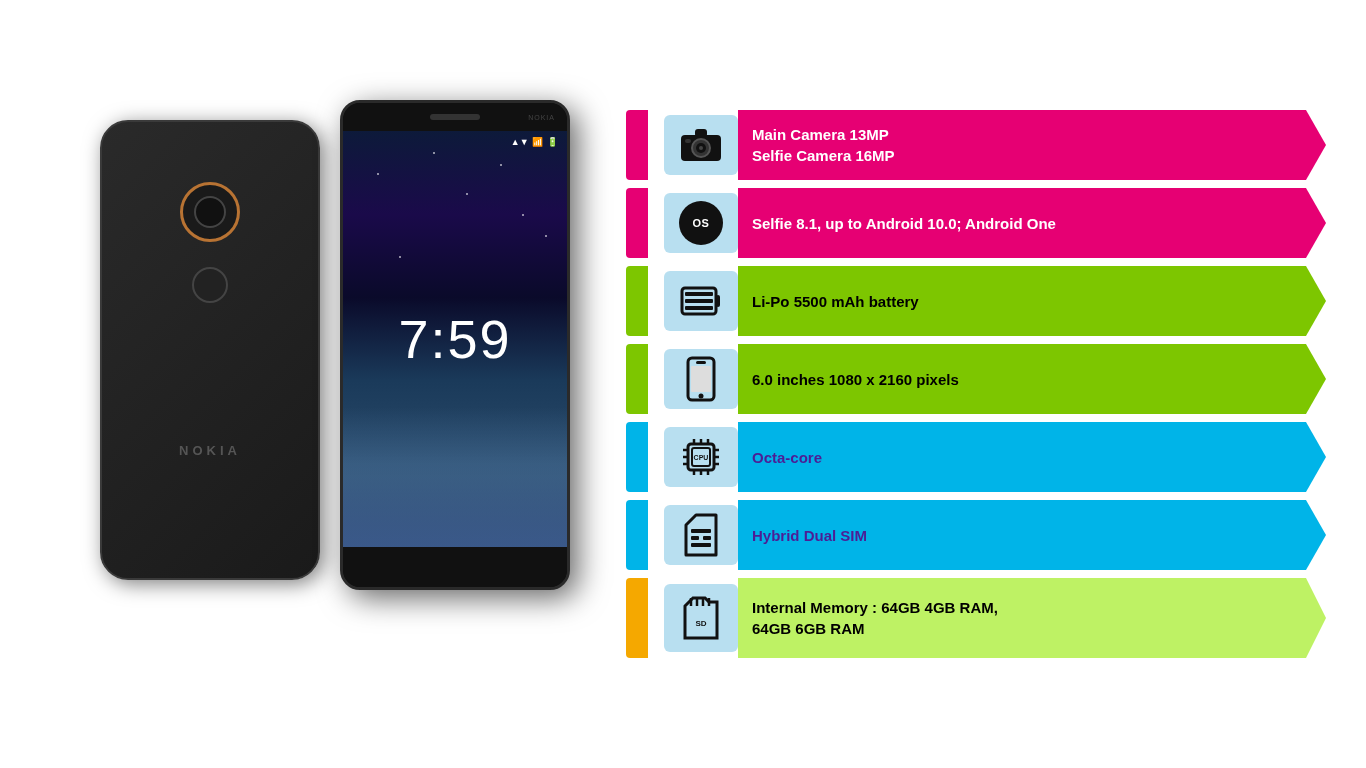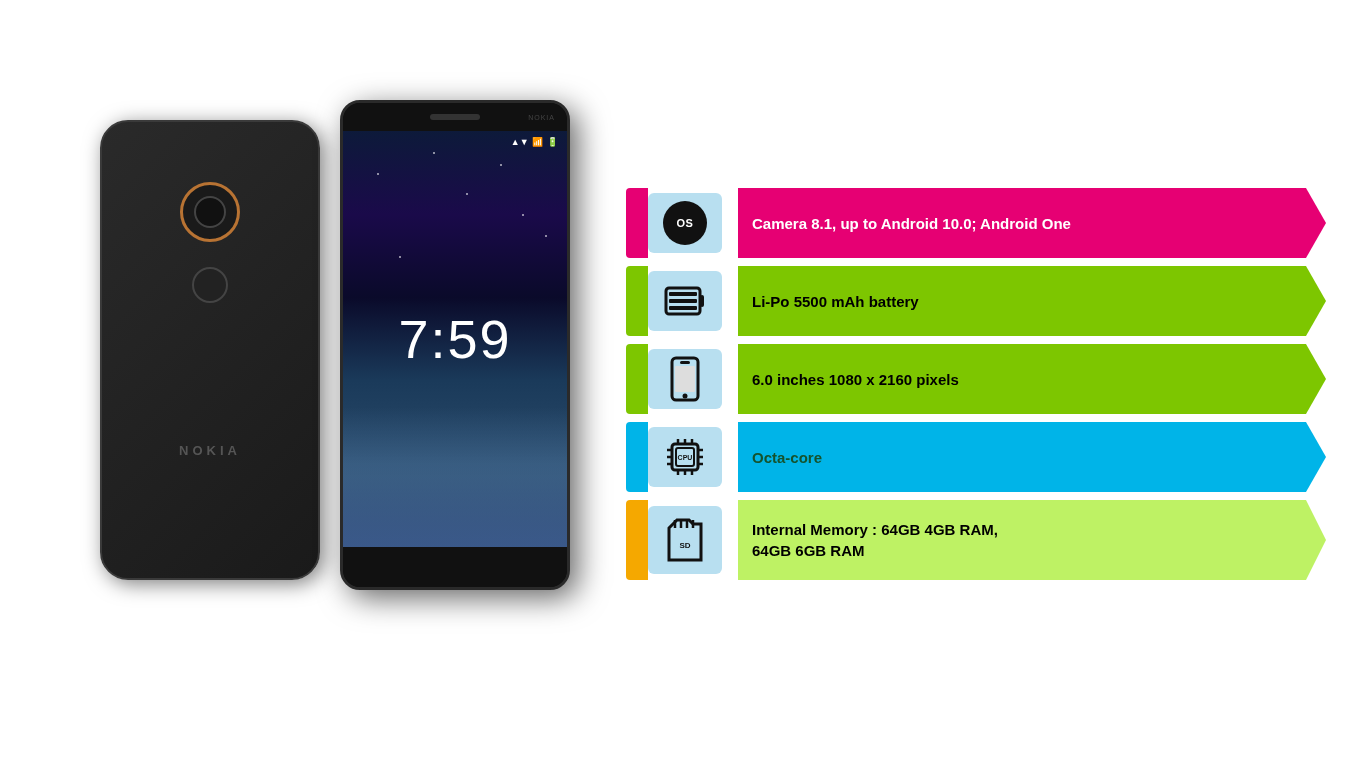--- a/index.html
+++ b/index.html
@@ -184,21 +184,21 @@
     .spec-accent {
       width: 22px;
       border-radius: 4px 0 0 4px;
       flex-shrink: 0;
     }
 
     .spec-icon-area {
       width: 90px;
       display: flex;
       align-items: center;
-      justify-content: flex-start;
+      justify-content: flex-end;
       flex-shrink: 0;
       position: relative;
     }
 
     .spec-icon-bg {
       width: 74px;
       height: 60px;
       background: #b8dff0;
       border-radius: 6px;
       display: flex;
@@ -224,21 +224,21 @@
     .color-pink .spec-accent { background: #e60073; }
     .color-pink .spec-text-area { background: #e60073; }
     .color-pink .spec-text { color: #ffffff; }
 
     .color-green .spec-accent { background: #7dc600; }
     .color-green .spec-text-area { background: #7dc600; }
     .color-green .spec-text { color: #000000; }
 
     .color-blue .spec-accent { background: #00b4e8; }
     .color-blue .spec-text-area { background: #00b4e8; }
-    .color-blue .spec-text { color: #14532d; }
+    .color-blue .spec-text { color: #4c1d95; }
 
     .color-orange .spec-accent { background: #f5a800; }
     .color-orange .spec-text-area { background: #bef264; }
     .color-orange .spec-text { color: #000000; }
 
     
     .os-circle {
       width: 44px;
       height: 44px;
       background: #111;
@@ -288,30 +288,49 @@
         <span style="color:white;font-size:9px;">🔋</span>
       </div>
       <div class="phone-time">7:59</div>
     </div>
     <div class="phone-bottom"></div>
   </div>
 </div>
 
 <div class="specs-section">
 
-
   <div class="spec-row color-pink">
     <div class="spec-accent"></div>
     <div class="spec-icon-area">
       <div class="spec-icon-bg">
+
+        <svg width="44" height="36" viewBox="0 0 44 36">
+          <rect x="2" y="8" width="40" height="26" rx="4" fill="#111"></rect>
+          <rect x="16" y="2" width="12" height="8" rx="3" fill="#111"></rect>
+          <circle cx="22" cy="21" r="9" fill="#333" stroke="#555" stroke-width="2"></circle>
+          <circle cx="22" cy="21" r="5" fill="#111"></circle>
+          <circle cx="22" cy="21" r="2" fill="#444"></circle>
+          <rect x="6" y="12" width="6" height="4" rx="2" fill="#333"></rect>
+        </svg>
+      </div>
+    </div>
+    <div class="spec-text-area">
+      <span class="spec-text">Main Camera 13MP<br>Selfie Camera 16MP</span>
+    </div>
+  </div>
+
+  <div class="spec-row color-pink">
+    <div class="spec-accent"></div>
+    <div class="spec-icon-area">
+      <div class="spec-icon-bg">
         <div class="os-circle">OS</div>
       </div>
     </div>
     <div class="spec-text-area">
-      <span class="spec-text">Camera 8.1, up to Android 10.0; Android One</span>
+      <span class="spec-text">Selfie 8.1, up to Android 10.0; Android One</span>
     </div>
   </div>
 
   <div class="spec-row color-green">
     <div class="spec-accent"></div>
     <div class="spec-icon-area">
       <div class="spec-icon-bg">
 
         <svg width="42" height="34" viewBox="0 0 42 34">
           <rect x="2" y="4" width="34" height="26" rx="3" fill="none" stroke="#111" stroke-width="3"></rect>
@@ -371,20 +390,39 @@
           <line x1="36" y1="30" x2="41" y2="30" stroke="#111" stroke-width="2.5"></line>
           <text x="23" y="26" text-anchor="middle" font-size="7" font-weight="bold" fill="#111">CPU</text>
         </svg>
       </div>
     </div>
     <div class="spec-text-area">
       <span class="spec-text">Octa-core</span>
     </div>
   </div>
 
+  <div class="spec-row color-blue">
+    <div class="spec-accent"></div>
+    <div class="spec-icon-area">
+      <div class="spec-icon-bg">
+
+        <svg width="34" height="44" viewBox="0 0 34 44">
+          <path d="M2 12 L12 2 L32 2 L32 42 L2 42 Z" fill="none" stroke="#111" stroke-width="3" stroke-linejoin="round"></path>
+
+          <rect x="7" y="16" width="20" height="4" rx="1" fill="#111"></rect>
+          <rect x="7" y="23" width="8" height="4" rx="1" fill="#111"></rect>
+          <rect x="19" y="23" width="8" height="4" rx="1" fill="#111"></rect>
+          <rect x="7" y="30" width="20" height="4" rx="1" fill="#111"></rect>
+        </svg>
+      </div>
+    </div>
+    <div class="spec-text-area">
+      <span class="spec-text">Hybrid Dual SIM</span>
+    </div>
+  </div>
 
   <div class="spec-row color-orange spec-row-tall" style="height:80px;">
     <div class="spec-accent"></div>
     <div class="spec-icon-area">
       <div class="spec-icon-bg" style="height:68px;">
 
         <svg width="36" height="44" viewBox="0 0 36 44">
           <path d="M2 10 L10 2 L14 2 L18 2 L22 2 L26 6 L34 6 L34 42 L2 42 Z" fill="none" stroke="#111" stroke-width="3"></path>
 
           <line x1="8" y1="2" x2="8" y2="10" stroke="#111" stroke-width="2.5"></line>

